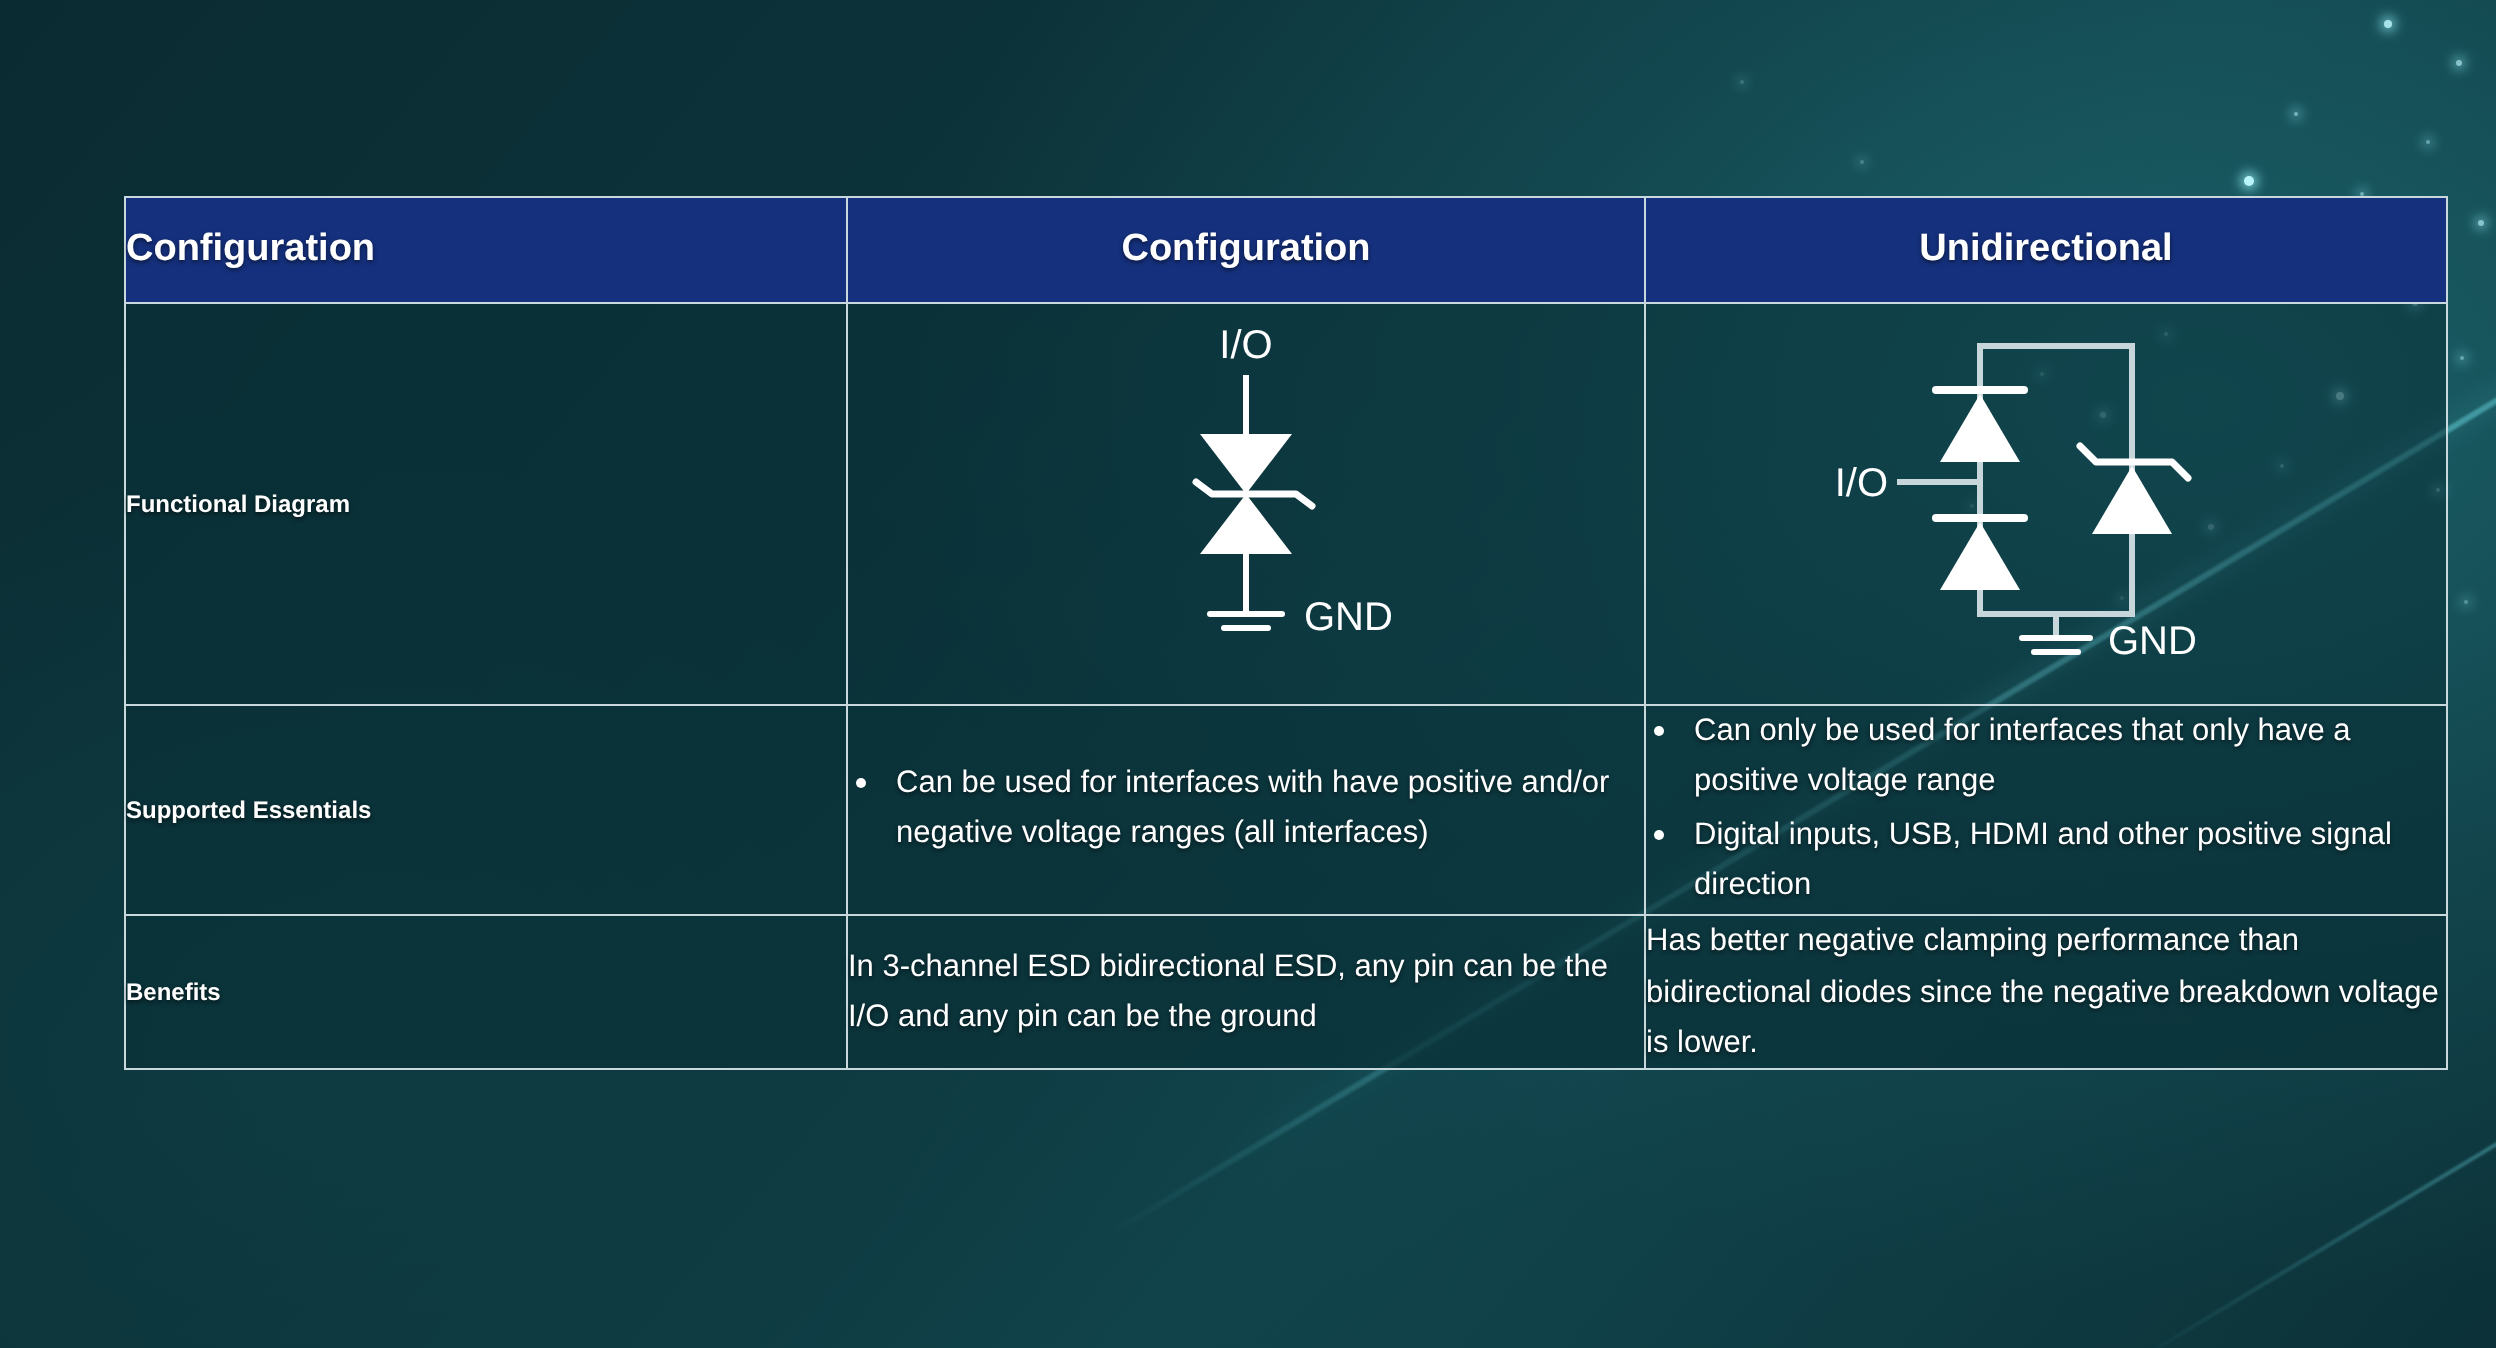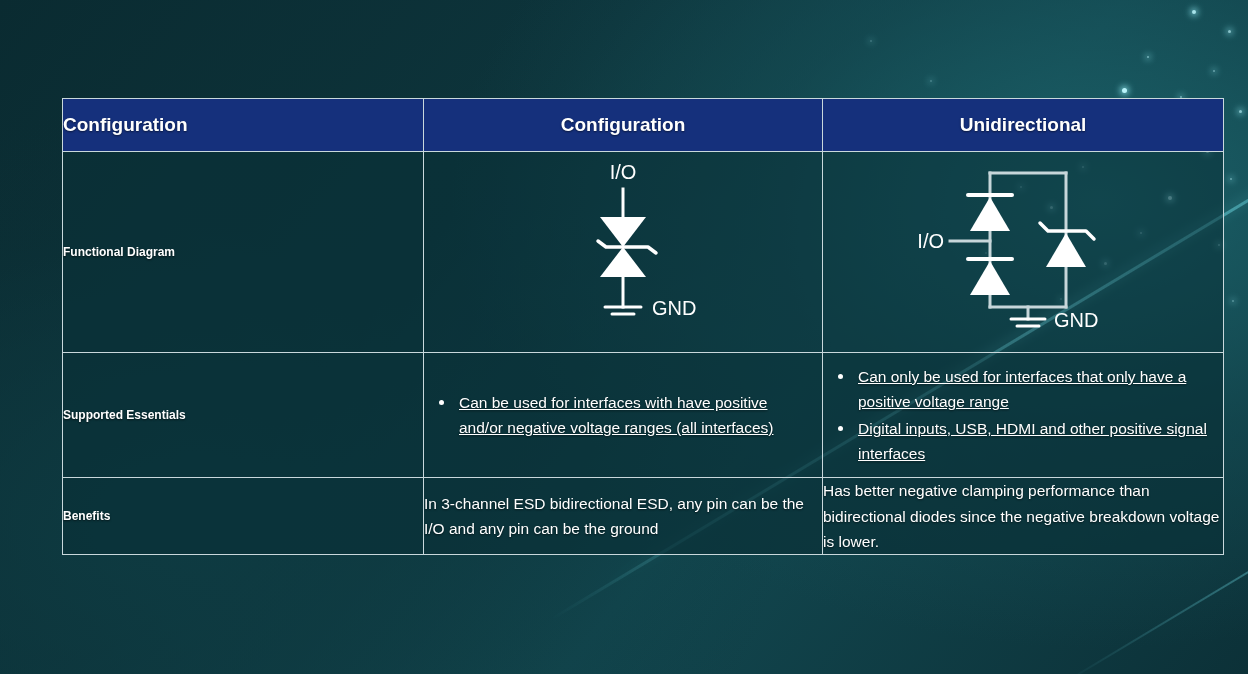--- a/index.html
+++ b/index.html
@@ -133,24 +133,23 @@
   }
   td.diagram-cell {
     background: rgba(10,48,55,0.55);
     text-align: center;
     vertical-align: middle;
     height: 200px;
   }
   .cell-para { margin: 0; }
 
   ul.bullets {
-    margin: 11px;
+    margin: 0;
     padding: 0;
     list-style: none;
-    text-decoration: underline;
   }
   ul.bullets li {
     position: relative;
     padding-left: 24px;
     margin-bottom: 2px;
   }
   ul.bullets li::before {
     content: "";
     position: absolute;
     left: 4px; top: 10px;
@@ -282,21 +281,21 @@
       <tr>
         <td class="rowlabel">Supported Essentials</td>
         <td class="content">
           <ul class="bullets">
             <li>Can be used for interfaces with have positive and/or negative voltage ranges (all interfaces)</li>
           </ul>
         </td>
         <td class="content">
           <ul class="bullets">
             <li>Can only be used for interfaces that only have a positive voltage range</li>
-            <li>Digital inputs, USB, HDMI and other positive signal interfaces</li>
+            <li>Digital inputs, USB, HDMI and other positive signal direction</li>
           </ul>
         </td>
       </tr>
 
       <tr>
         <td class="rowlabel">Benefits</td>
         <td class="content">
           <p class="cell-para">In 3-channel ESD bidirectional ESD, any pin can be the I/O and any pin can be the ground</p>
         </td>
         <td class="content">

